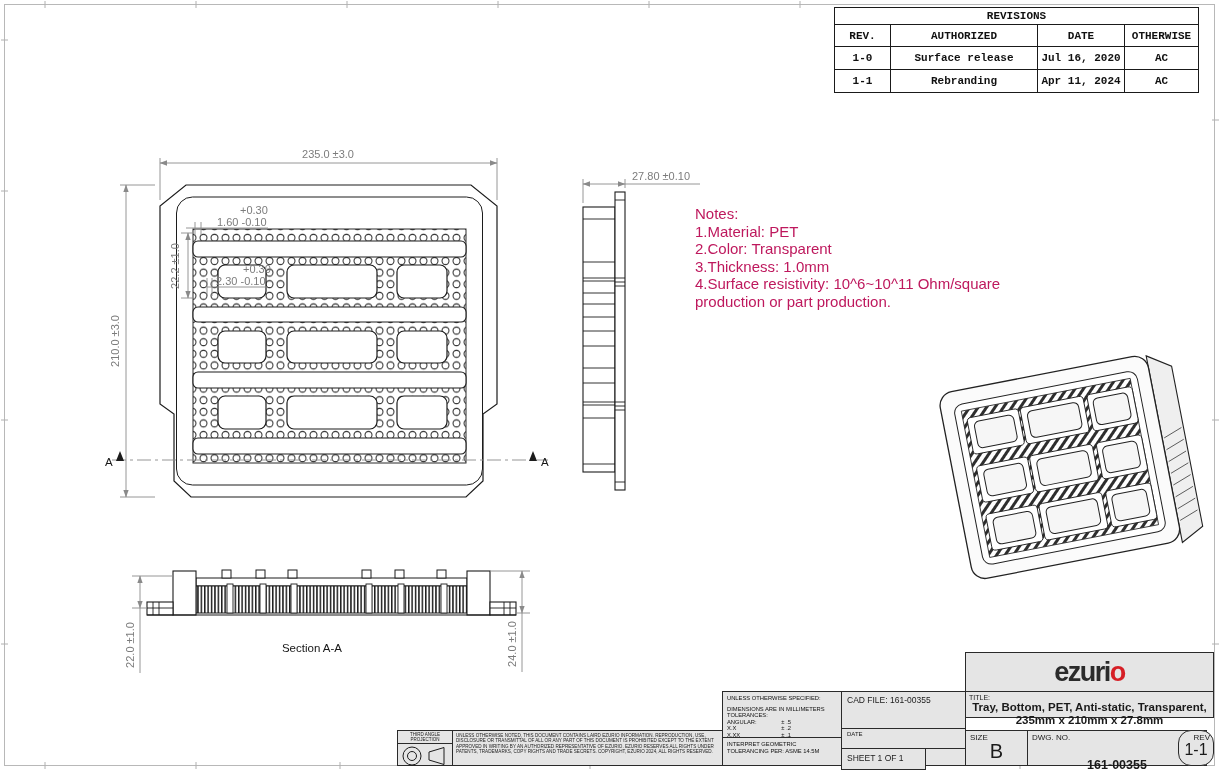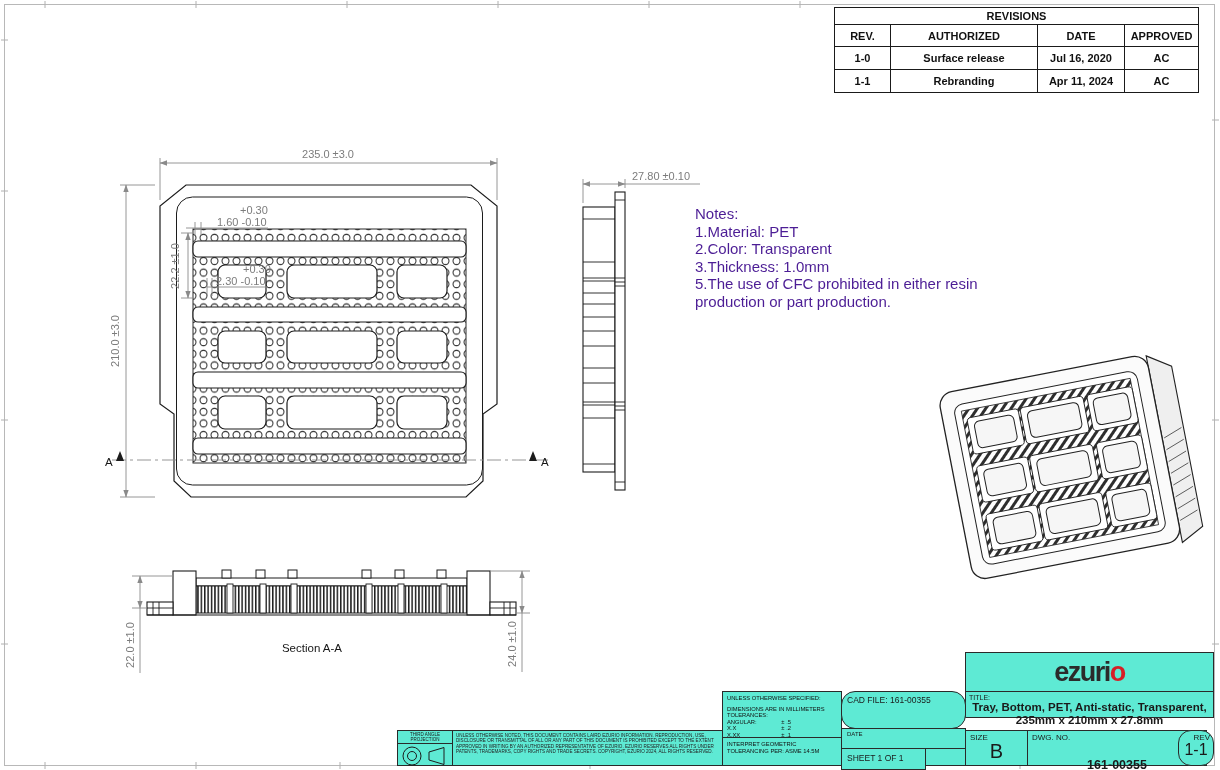--- a/index.html
+++ b/index.html
@@ -6,46 +6,46 @@
   #sheet{position:relative;width:1220px;height:770px;background:#ffffff;overflow:hidden;
          font-family:"Liberation Sans",sans-serif;color:#1a1a1a;}
   svg{position:absolute;overflow:visible;}
   svg text{font-family:"Liberation Sans",sans-serif;}
   .dimtxt{fill:#7c7c7c;font-size:11px;}
   .lbltxt{fill:#161616;font-size:11.5px;}
 
   
   #rev-table{position:absolute;left:834px;top:7px;border-collapse:collapse;
              font-size:11px;font-weight:bold;color:#111;}
-  #rev-table td{border:1px solid #1a1a1a;text-align:center;padding:0 2px;height:21px;}
+  #rev-table td{border:1px solid #1a1a1a;text-align:center;padding:0 2px;height:21px;font-family:Liberation Mono, monospace;}
   #rev-table .ttl{height:16px;}
   #rev-table tr.datarow td{height:22px;}
 
   
   #notes{position:absolute;left:695px;top:205px;width:320px;font-size:15px;
-         line-height:17.5px;color:#4c1d95;}
+         line-height:17.5px;color:#be185d;}
 
   
-  .cell{position:absolute;border:1px solid #2a2a2a;box-sizing:border-box;background:#5eead4;}
+  .cell{position:absolute;border:1px solid #2a2a2a;box-sizing:border-box;background:#e5e5e5;}
   #logo-cell{display:flex;align-items:center;justify-content:center;}
   #logo{font-size:27px;font-weight:bold;letter-spacing:-1.5px;color:#2b2b2b;}
   #logo .red{color:#d61f26;}
   #title-cell .tl{font-size:7px;padding:2px 0 0 3px;}
   #title-cell .t1,#title-cell .t2{font-size:11.5px;font-weight:bold;text-align:center;line-height:13px;}
   #size-cell .lab,#dwg-cell .lab,#rev-cell .lab{font-size:8px;padding:2px 3px 0 4px;}
   #size-cell .val{font-size:20px;text-align:center;margin-top:-2px;}
   #dwg-cell .val{font-size:12.5px;font-weight:bold;text-align:center;margin-top:16px;}
   #rev-cell .lab{text-align:right;}
   #rev-cell .val{font-size:16px;text-align:center;margin-top:-1px;}
   #tol-cell{font-size:5.8px;line-height:6.6px;color:#111;padding:3px 0 0 4px;}
   #tol-cell .sp{height:4px;}
   .tolrow{display:flex;width:64px;justify-content:space-between;}
   #tol-int{position:absolute;left:0;right:0;bottom:0;height:24px;border-top:1px solid #2a2a2a;
            padding:3px 0 0 4px;}
-  #cad-cell{font-size:8.5px;padding:3px 0 0 5px;border-radius:14px;}
+  #cad-cell{font-size:8.5px;padding:3px 0 0 5px;}
   #date-cell{font-size:6px;padding:2px 0 0 5px;}
   #sheet-cell{font-size:8.5px;padding:4px 0 16px 5px;}
   #proj-label{font-size:4.5px;text-align:center;border-bottom:1px solid #2a2a2a;padding:1px 0;}
   #disc-cell{font-size:4.6px;line-height:5.4px;padding:2px 3px;color:#222;}
 </style>
 </head>
 <body>
 
 <div id="sheet">
 
@@ -81,21 +81,21 @@
         <col style="width:74px">
       </colgroup>
     <tbody>
         <tr>
           <td colspan="4" class="ttl">REVISIONS</td>
         </tr>
     <tr>
       <td>REV.</td>
       <td>AUTHORIZED</td>
       <td>DATE</td>
-      <td>APPROVED</td>
+      <td>OTHERWISE</td>
     </tr>
     <tr class="datarow">
       <td>1-0</td>
       <td>Surface release</td>
       <td>Jul 16, 2020</td>
       <td>AC</td>
     </tr>
     <tr class="datarow">
       <td>1-1</td>
       <td>Rebranding</td>
@@ -212,21 +212,21 @@
       <line x1="625" y1="184" x2="700" y2="184"></line>
     </g>
     <text class="dimtxt" x="632" y="180">27.80 ±0.10</text>
   </svg>
 
   <div id="notes">
     <div>Notes:</div>
     <div>1.Material: PET</div>
     <div>2.Color: Transparent</div>
     <div>3.Thickness: 1.0mm</div>
-    <div>5.The use of CFC prohibited in either resin</div>
+    <div>4.Surface resistivity: 10^6~10^11 Ohm/square</div>
     <div>production or part production.</div>
   </div>
 
   <svg style="left:930px;top:335px" width="280" height="270" viewBox="930 335 280 270">
     <defs>
       <pattern id="dhatch" width="7" height="7" patternUnits="userSpaceOnUse" patternTransform="rotate(45)">
         <rect width="7" height="7" fill="#fff"></rect>
         <rect width="3" height="7" fill="#2e2e2e"></rect>
       </pattern>
     </defs>

